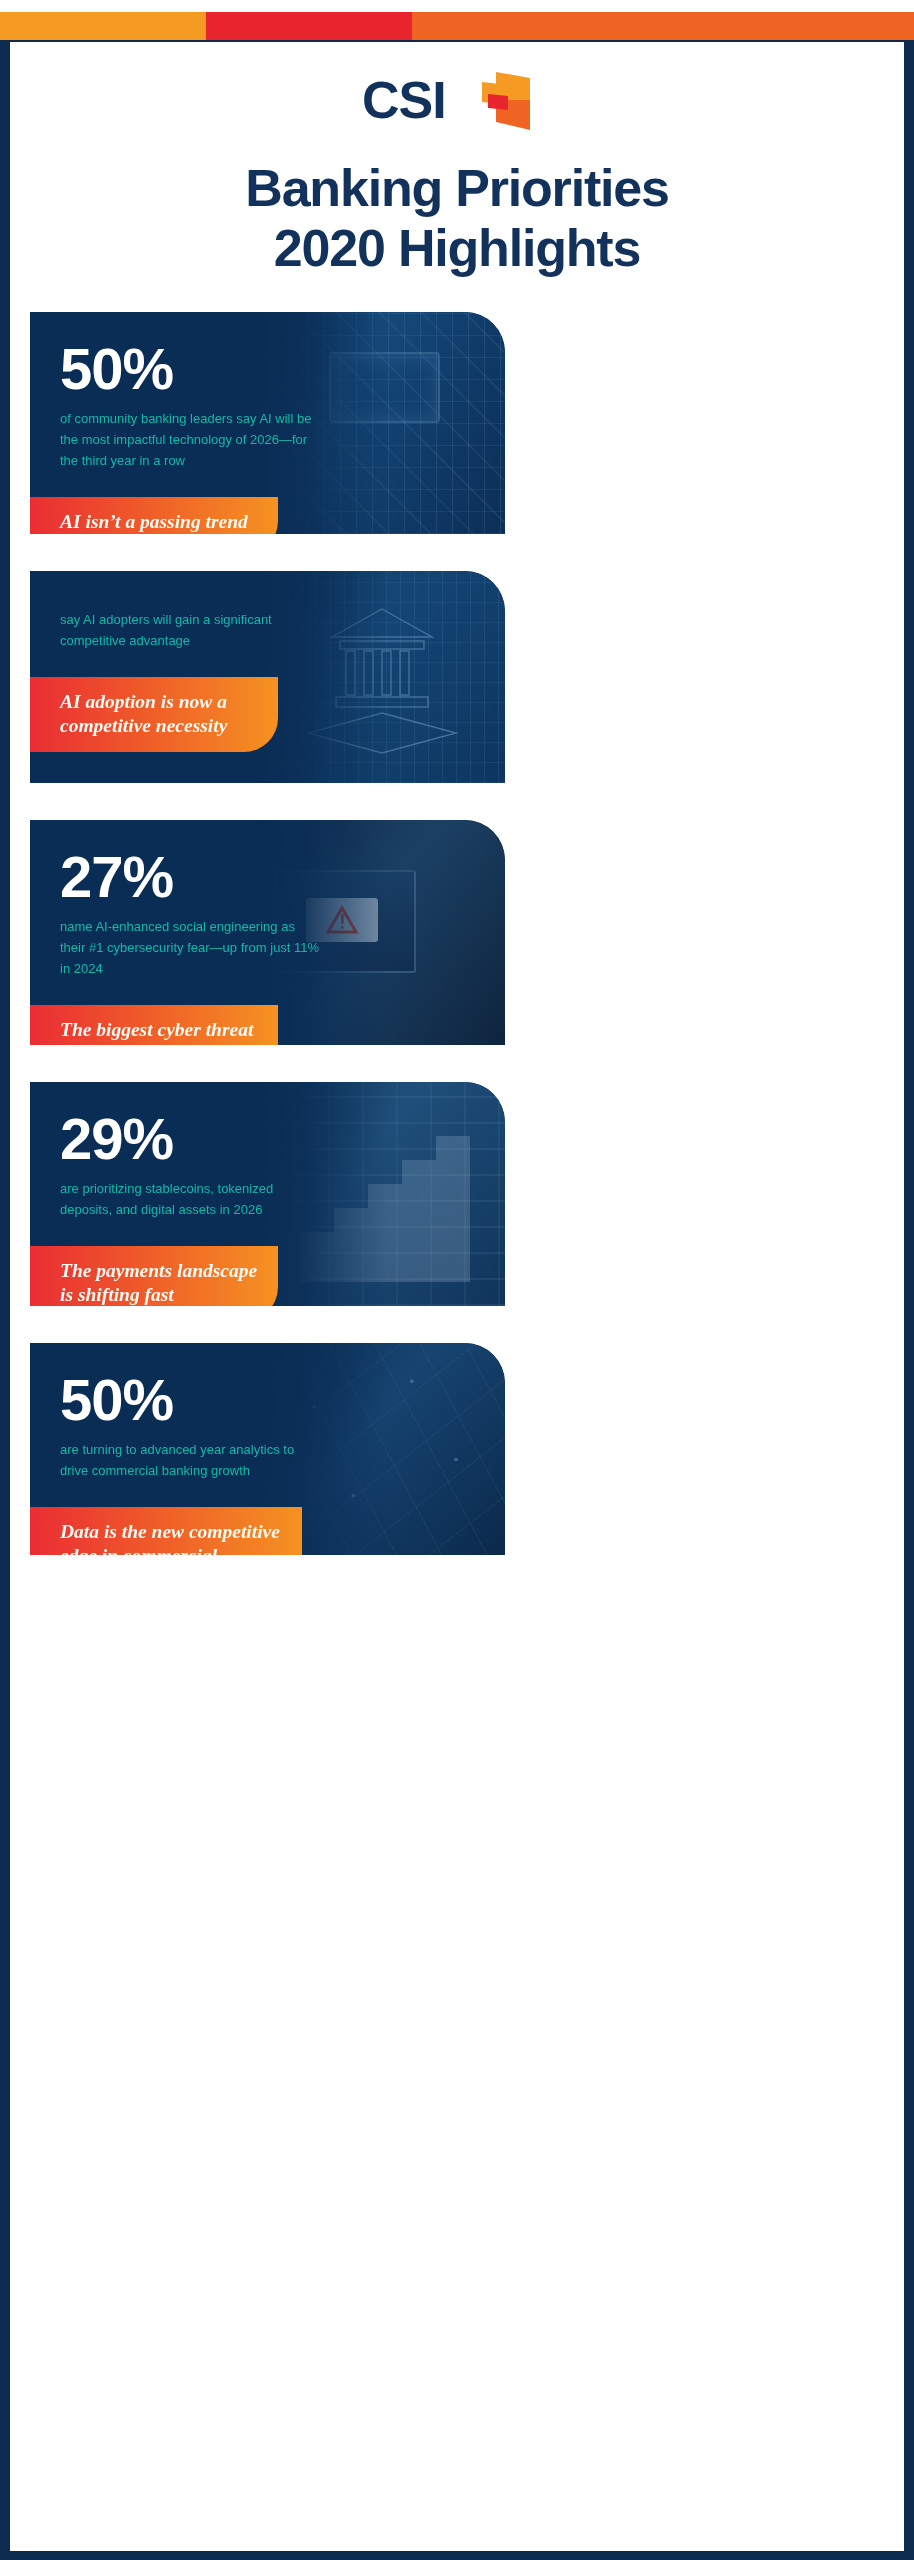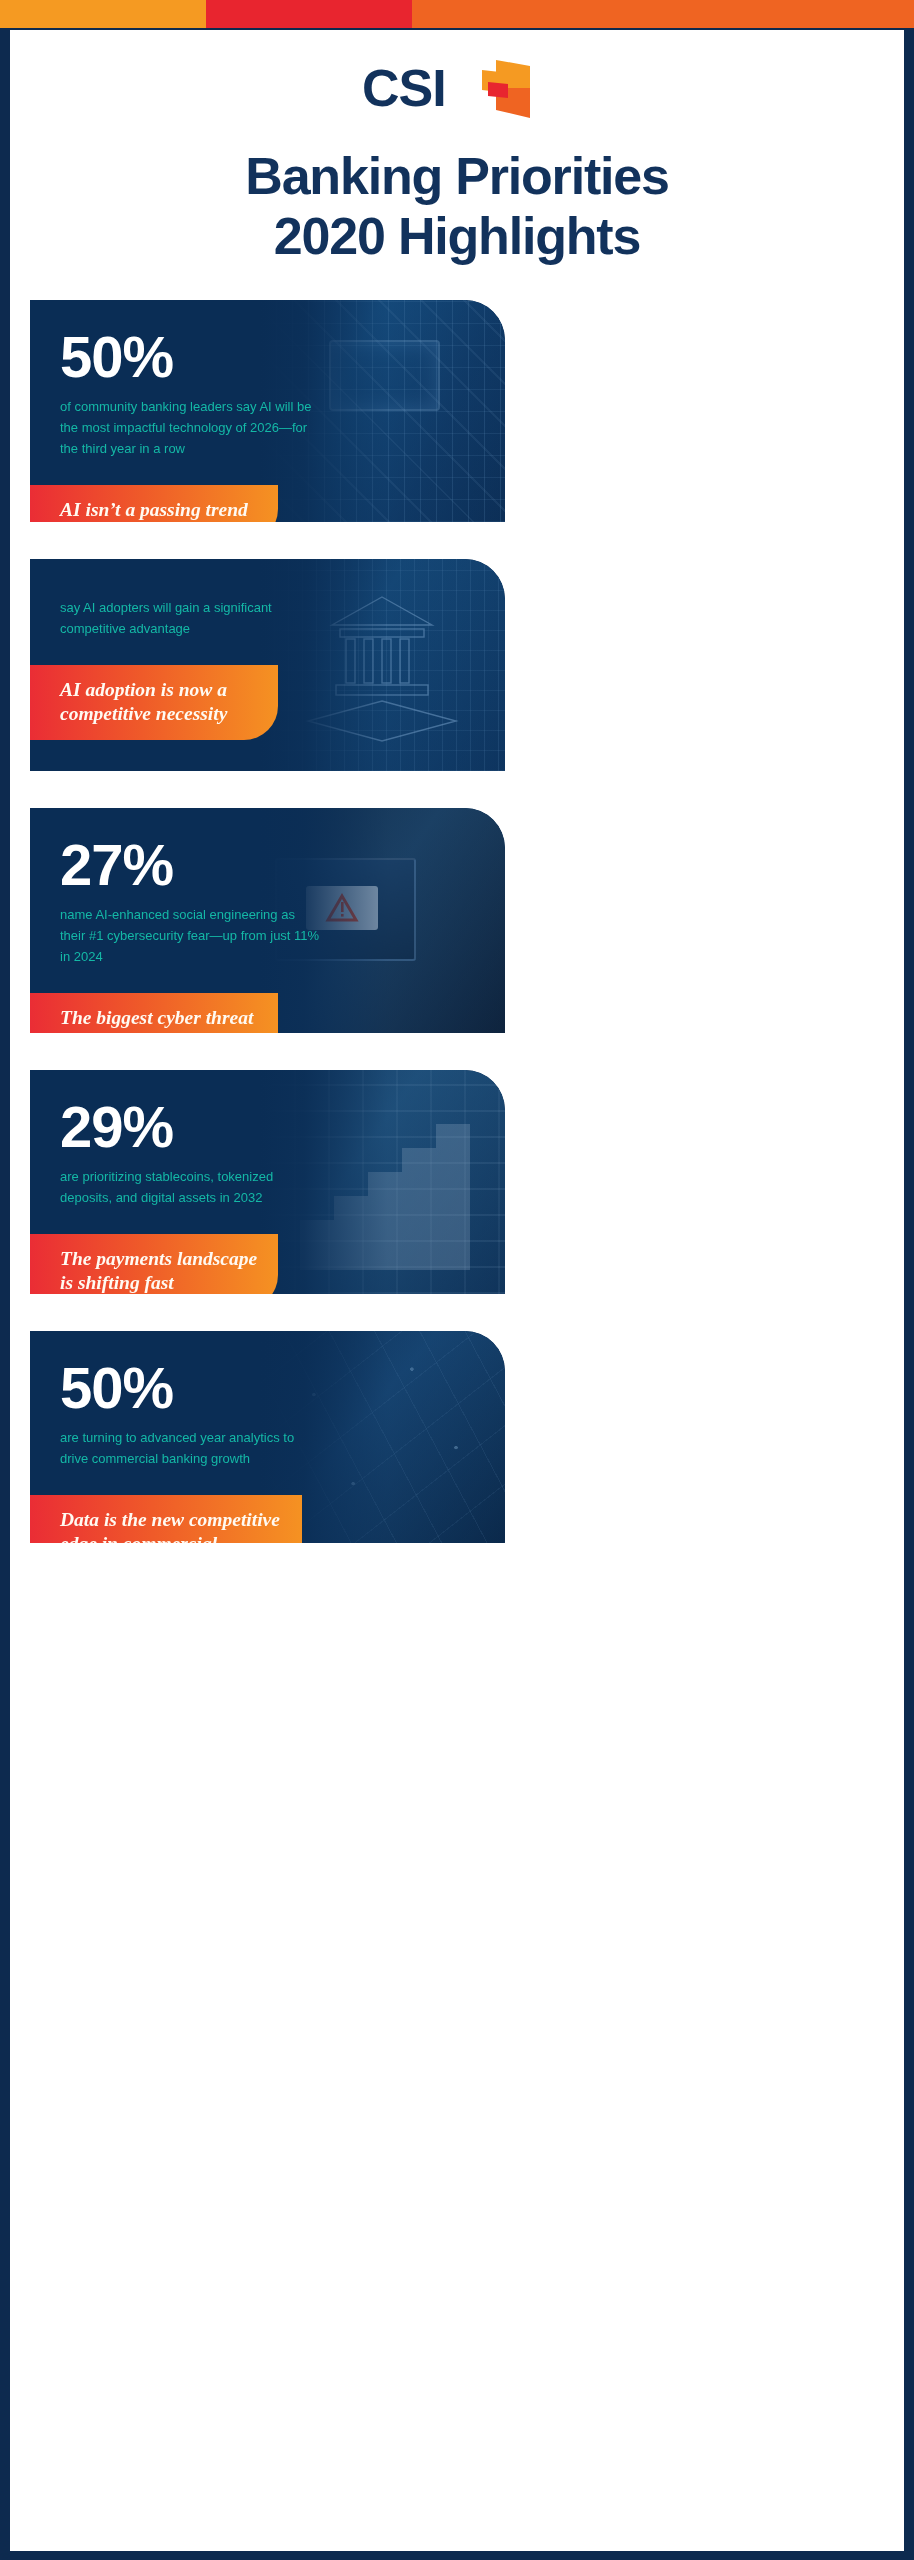--- a/index.html
+++ b/index.html
@@ -9,20 +9,21 @@
     font-family:"Liberation Sans", sans-serif;
     position:relative;
     overflow:hidden;
   }
 
   
   #page {
     position:absolute; inset:0;
     background:#0d2a4f;      
     padding:0 0 0 0;
+    margin-top:12px;
   }
   #canvas {
     position:absolute;
     left:10px; top:30px; right:10px; bottom:9px;
     background:#ffffff;
     overflow:hidden;
   }
 
   
   .header { padding-top:28px; text-align:center; }
@@ -272,21 +273,21 @@
                 <rect x="108" y="102" width="34" height="98"></rect>
                 <rect x="142" y="78" width="34" height="122"></rect>
                 <rect x="176" y="54" width="34" height="146"></rect>
               </g>
             </svg>
           </div>
           <div class="veil"></div>
         </div>
         <div class="card-body">
           <div class="stat">29%</div>
-          <div class="desc">are prioritizing stablecoins, tokenized deposits, and digital assets in 2032</div>
+          <div class="desc">are prioritizing stablecoins, tokenized deposits, and digital assets in 2026</div>
         </div>
         <div class="banner">
           <div class="banner-text">The payments landscape is shifting fast</div>
         </div>
       </div>
 
       <div class="card" data-idx="4">
         <div class="card-media">
           <div class="photo ph ph-data"></div>
           <div class="veil"></div>

